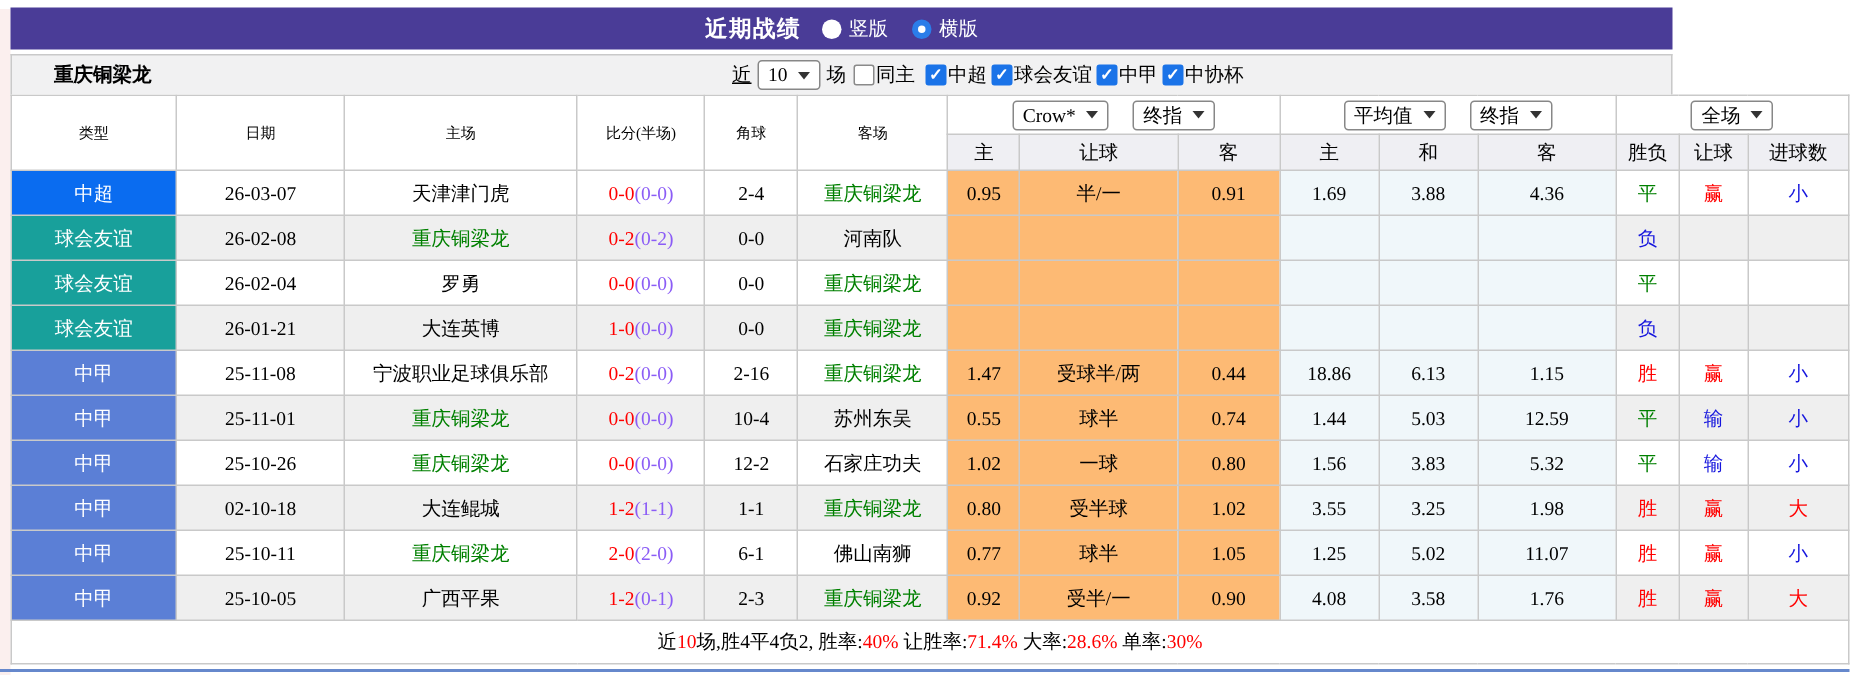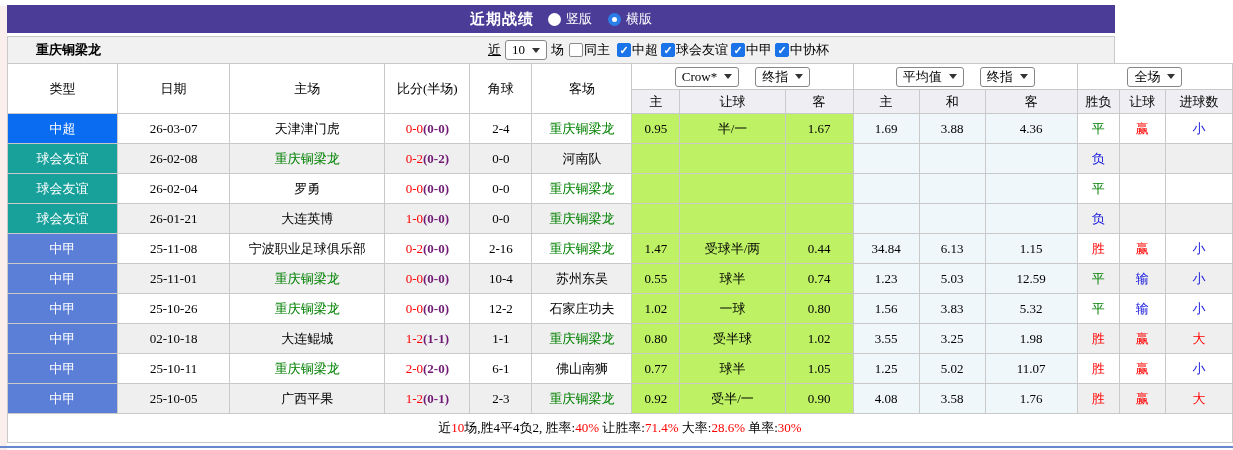--- a/index.html
+++ b/index.html
@@ -47,32 +47,32 @@
     background: #fff; border: 1px solid #8a8a8a; margin: 0 1px;
   }
   .cb.checked { background: #1a73e8; border-color: #1a73e8; }
   .cb.checked::after { content: "✓"; color: #fff; font-size: 11px; font-weight: bold; line-height: 1; font-family: "Liberation Sans", sans-serif; }
   .cb-label { margin-right: 2px; }
 
   
   table { border-collapse: collapse; table-layout: fixed; width: 1226px; }
   td, th { border: 1px solid #c9c9c9; text-align: center; vertical-align: middle; font-weight: normal; overflow: hidden; white-space: nowrap; }
   thead tr.hrow1 td { height: 26px; background: #fff; }
-  thead td.lhead { background: #efeff3; height: 50px; font-size: 13px; }
+  thead td.lhead { background: #efeff3; height: 50px; font-size: 10px; }
   thead tr.hrow2 td { height: 24px; background: #efeff3; }
   thead .dd-cell { display: flex; align-items: center; justify-content: center; gap: 16px; border: none; }
   tbody tr { height: 30px; }
   tbody td { background: #fff; }
   tbody tr.even td { background: #efefef; }
   tbody td.type { color: #fff; }
-  tbody td.c-crow, tbody tr.even td.c-crow { background: #bef264; }
+  tbody td.c-crow, tbody tr.even td.c-crow { background: #fdba74; }
   tbody td.c-avg, tbody tr.even td.c-avg { background: #f0f7fa; margin-top: 12px; }
   td.team.hl { color: #008000; }
   .ft { color: #ff0000; }
-  .ht { color: #701a75; font-weight: bold; }
+  .ht { color: #8b5cf6; }
   tfoot td { height: 29px; background: #fff; font-size: 13px; }
   .seg.red { color: #ff0000; }
 
   .bottom-line { position: absolute; left: 0; top: 446px; width: 1233px; height: 2px; background: #6688cc; }
 </style>
 </head>
 <body>
 
 <div class="left-stripe"></div>
 
@@ -200,21 +200,21 @@
     <tbody id="results-tbody">
         <tr>
           <td class="type" style="background: rgb(10, 108, 240);">中超</td>
           <td>26-03-07</td>
           <td class="team">天津津门虎</td>
           <td><span class="ft">0-0</span><span class="ht">(0-0)</span></td>
           <td>2-4</td>
           <td class="team hl">重庆铜梁龙</td>
           <td class="c-crow">0.95</td>
           <td class="c-crow">半/一</td>
-          <td class="c-crow">1.67</td>
+          <td class="c-crow">0.91</td>
           <td class="c-avg">1.69</td>
           <td class="c-avg">3.88</td>
           <td class="c-avg">4.36</td>
           <td style="color: rgb(0, 128, 0);">平</td>
           <td style="color: rgb(255, 0, 0);">赢</td>
           <td style="color: rgb(21, 21, 221);">小</td>
         </tr>
         <tr class="even">
           <td class="type" style="background: rgb(24, 160, 155);">球会友谊</td>
           <td>26-02-08</td>
@@ -269,38 +269,38 @@
         <tr>
           <td class="type" style="background: rgb(91, 127, 214);">中甲</td>
           <td>25-11-08</td>
           <td class="team">宁波职业足球俱乐部</td>
           <td><span class="ft">0-2</span><span class="ht">(0-0)</span></td>
           <td>2-16</td>
           <td class="team hl">重庆铜梁龙</td>
           <td class="c-crow">1.47</td>
           <td class="c-crow">受球半/两</td>
           <td class="c-crow">0.44</td>
-          <td class="c-avg">34.84</td>
+          <td class="c-avg">18.86</td>
           <td class="c-avg">6.13</td>
           <td class="c-avg">1.15</td>
           <td style="color: rgb(255, 0, 0);">胜</td>
           <td style="color: rgb(255, 0, 0);">赢</td>
           <td style="color: rgb(21, 21, 221);">小</td>
         </tr>
         <tr class="even">
           <td class="type" style="background: rgb(91, 127, 214);">中甲</td>
           <td>25-11-01</td>
           <td class="team hl">重庆铜梁龙</td>
           <td><span class="ft">0-0</span><span class="ht">(0-0)</span></td>
           <td>10-4</td>
           <td class="team">苏州东吴</td>
           <td class="c-crow">0.55</td>
           <td class="c-crow">球半</td>
           <td class="c-crow">0.74</td>
-          <td class="c-avg">1.23</td>
+          <td class="c-avg">1.44</td>
           <td class="c-avg">5.03</td>
           <td class="c-avg">12.59</td>
           <td style="color: rgb(0, 128, 0);">平</td>
           <td style="color: rgb(21, 21, 221);">输</td>
           <td style="color: rgb(21, 21, 221);">小</td>
         </tr>
         <tr>
           <td class="type" style="background: rgb(91, 127, 214);">中甲</td>
           <td>25-10-26</td>
           <td class="team hl">重庆铜梁龙</td>

